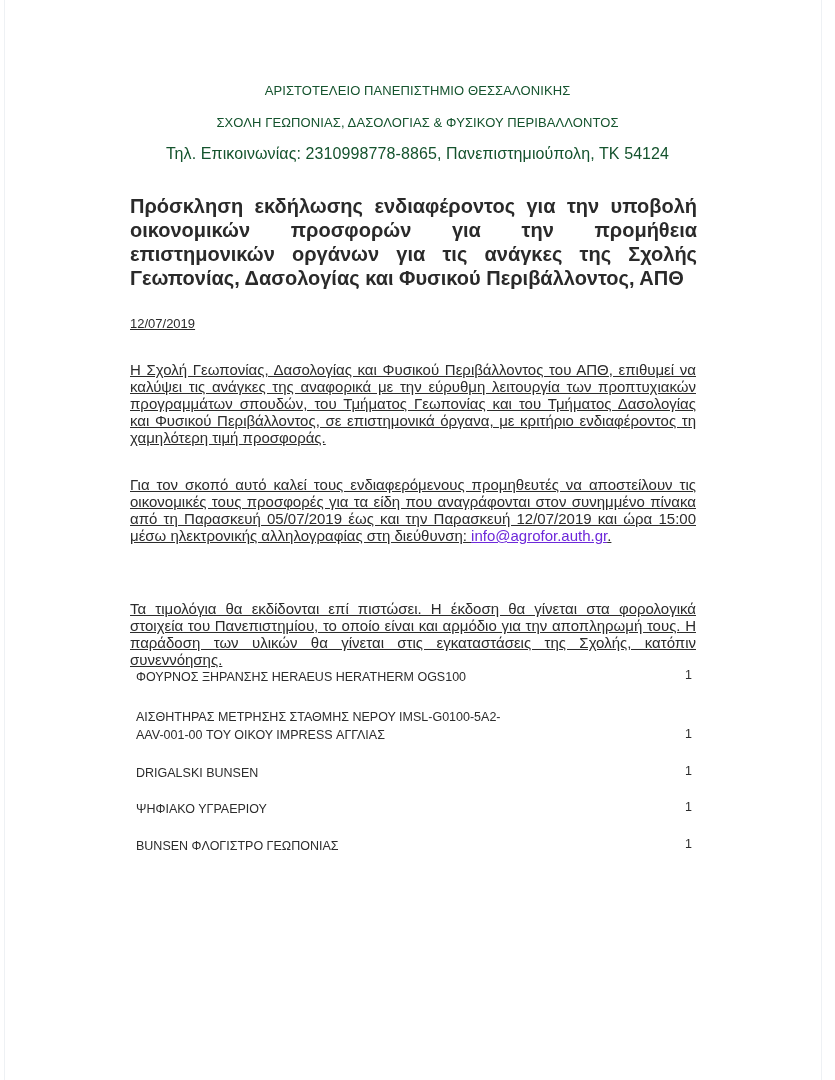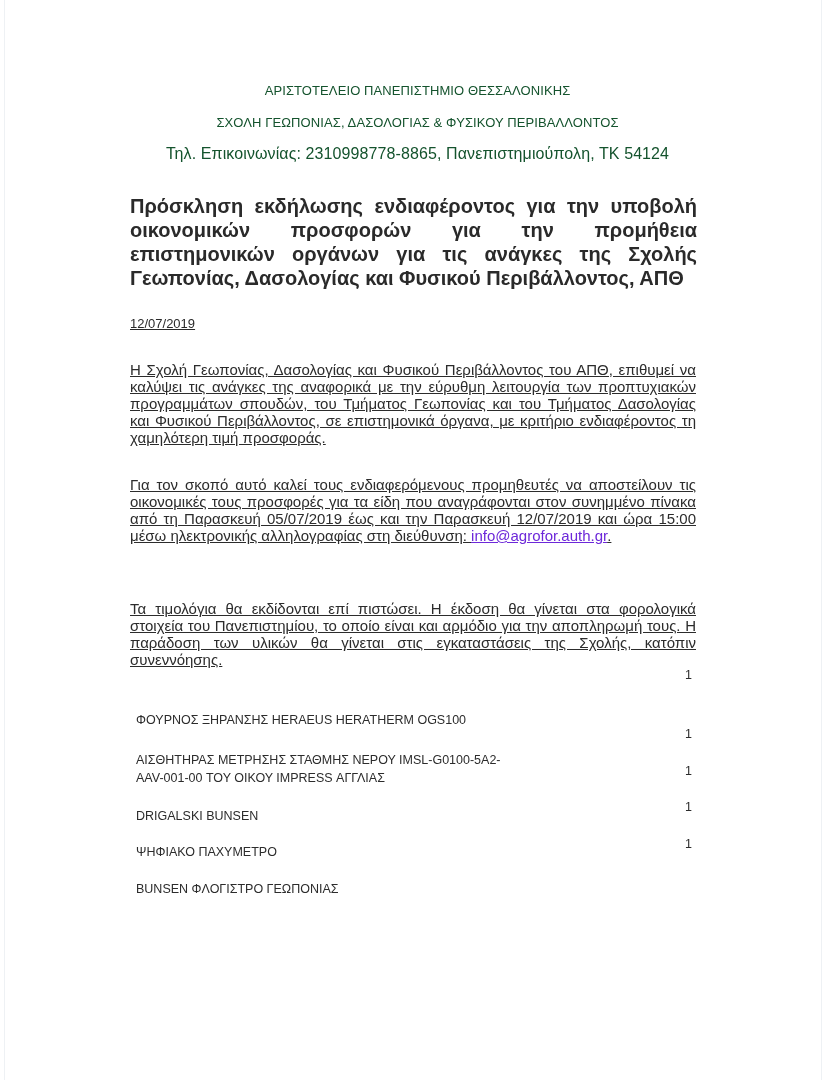--- a/index.html
+++ b/index.html
@@ -26,21 +26,21 @@
   .para {
     position: absolute; left: 130px; width: 566px;
     font-size: 15px; line-height: 17px; text-align: justify; text-align-last: left;
     color: #2c2c2c;
     text-decoration: underline;
   }
   .para u { text-decoration: underline; margin-top: 30px; }
   .link { color: #6d28d9; text-decoration: underline; }
   .items { position: absolute; left: 136px; top: 668px; width: 560px; }
   .item { position: absolute; left: 0; width: 560px; font-size: 12.5px; color: #2c2c2c; }
-  .item-name { position: absolute; left: 0; width: 420px; line-height: 18px; margin-top: 43px; }
+  .item-name { position: absolute; left: 0; width: 420px; line-height: 18px; }
   .item-qty { position: absolute; right: 4px; }
 </style>
 </head>
 <body>
 
 <div class="page-edge-left"></div>
 <div class="page-edge-right"></div>
 
 <div class="header-line" style="top:83px;">ΑΡΙΣΤΟΤΕΛΕΙΟ   ΠΑΝΕΠΙΣΤΗΜΙΟ ΘΕΣΣΑΛΟΝΙΚΗΣ</div>
 <div class="header-line" style="top:115px;">ΣΧΟΛΗ ΓΕΩΠΟΝΙΑΣ, ΔΑΣΟΛΟΓΙΑΣ &amp; ΦΥΣΙΚΟΥ ΠΕΡΙΒΑΛΛΟΝΤΟΣ</div>
@@ -63,20 +63,20 @@
   </div>
   <div class="item" style="top:40px;">
     <span class="item-name" style="width:385px;">ΑΙΣΘΗΤΗΡΑΣ ΜΕΤΡΗΣΗΣ ΣΤΑΘΜΗΣ ΝΕΡΟΥ IMSL-G0100-5A2-AAV-001-00 ΤΟΥ ΟΙΚΟΥ IMPRESS ΑΓΓΛΙΑΣ</span>
     <span class="item-qty" style="top:19px;">1</span>
   </div>
   <div class="item" style="top:96px;">
     <span class="item-name">DRIGALSKI BUNSEN</span>
     <span class="item-qty">1</span>
   </div>
   <div class="item" style="top:132px;">
-    <span class="item-name">ΨΗΦΙΑΚΟ ΠΑΧΥΜΕΤΡΟ</span>
+    <span class="item-name">ΨΗΦΙΑΚΟ ΥΓΡΑΕΡΙΟΥ</span>
     <span class="item-qty">1</span>
   </div>
   <div class="item" style="top:169px;">
     <span class="item-name">BUNSEN ΦΛΟΓΙΣΤΡΟ ΓΕΩΠΟΝΙΑΣ</span>
     <span class="item-qty">1</span>
   </div>
 </div>
 
 </body></html>

